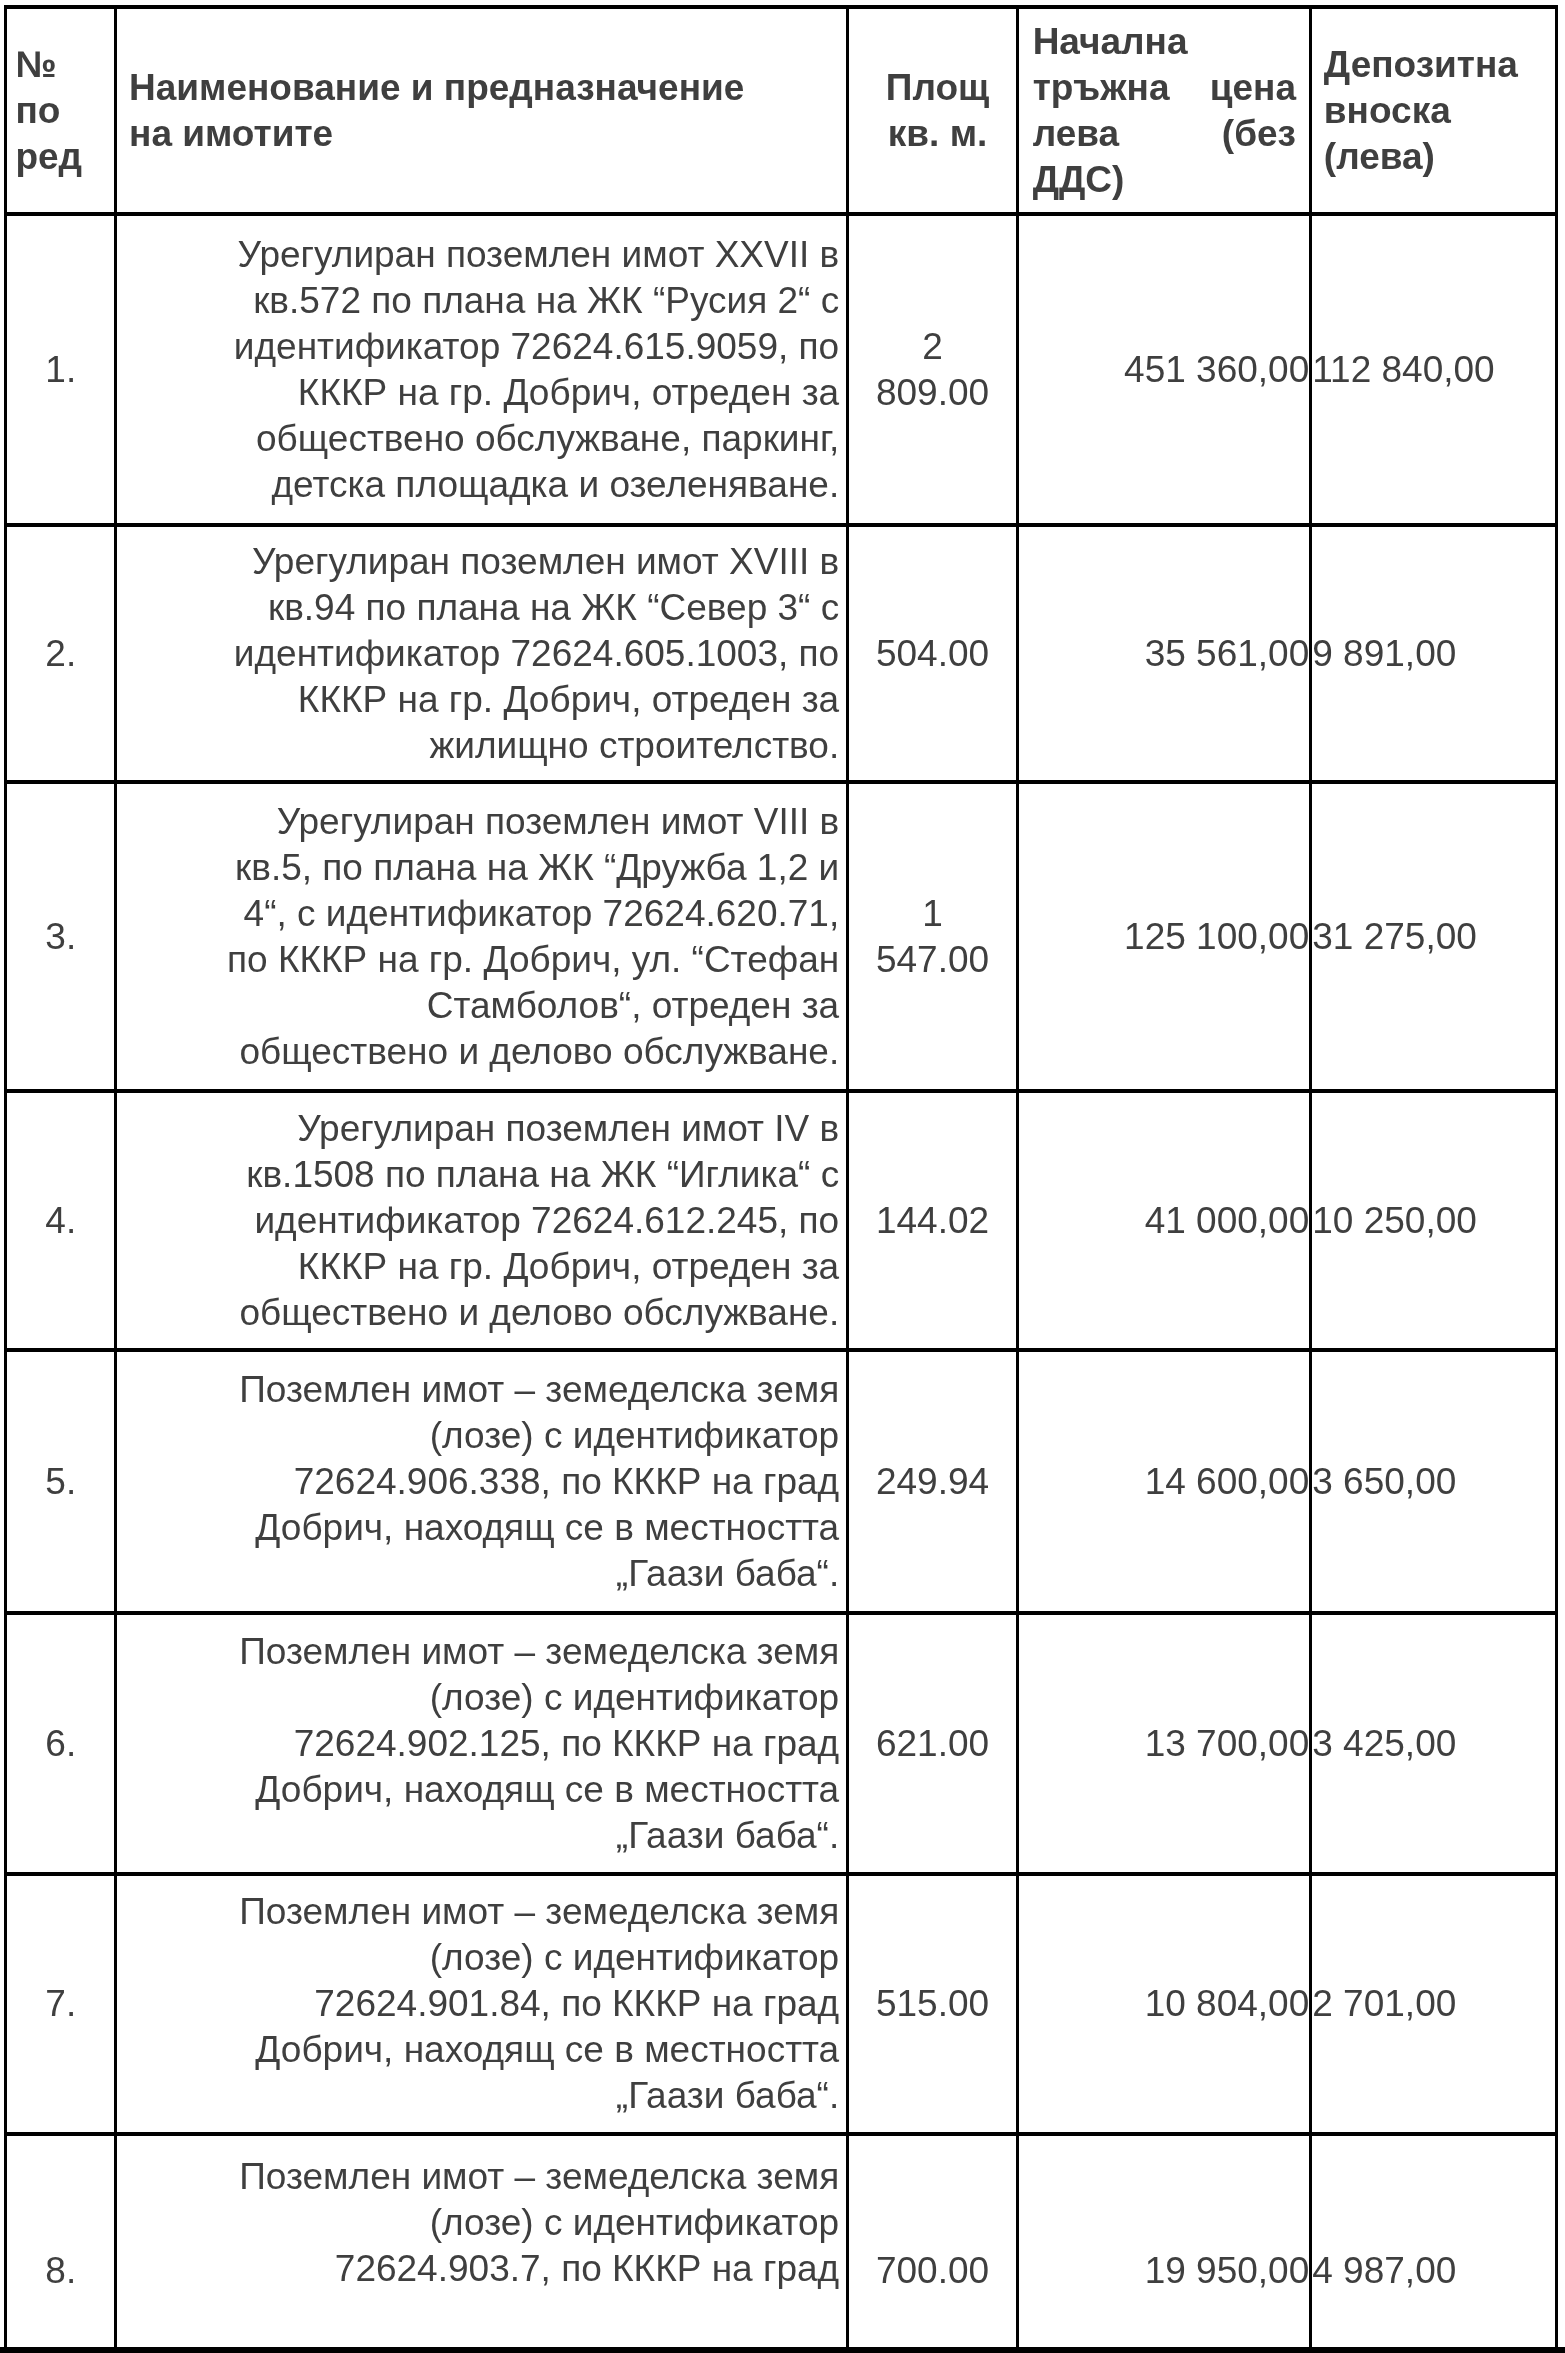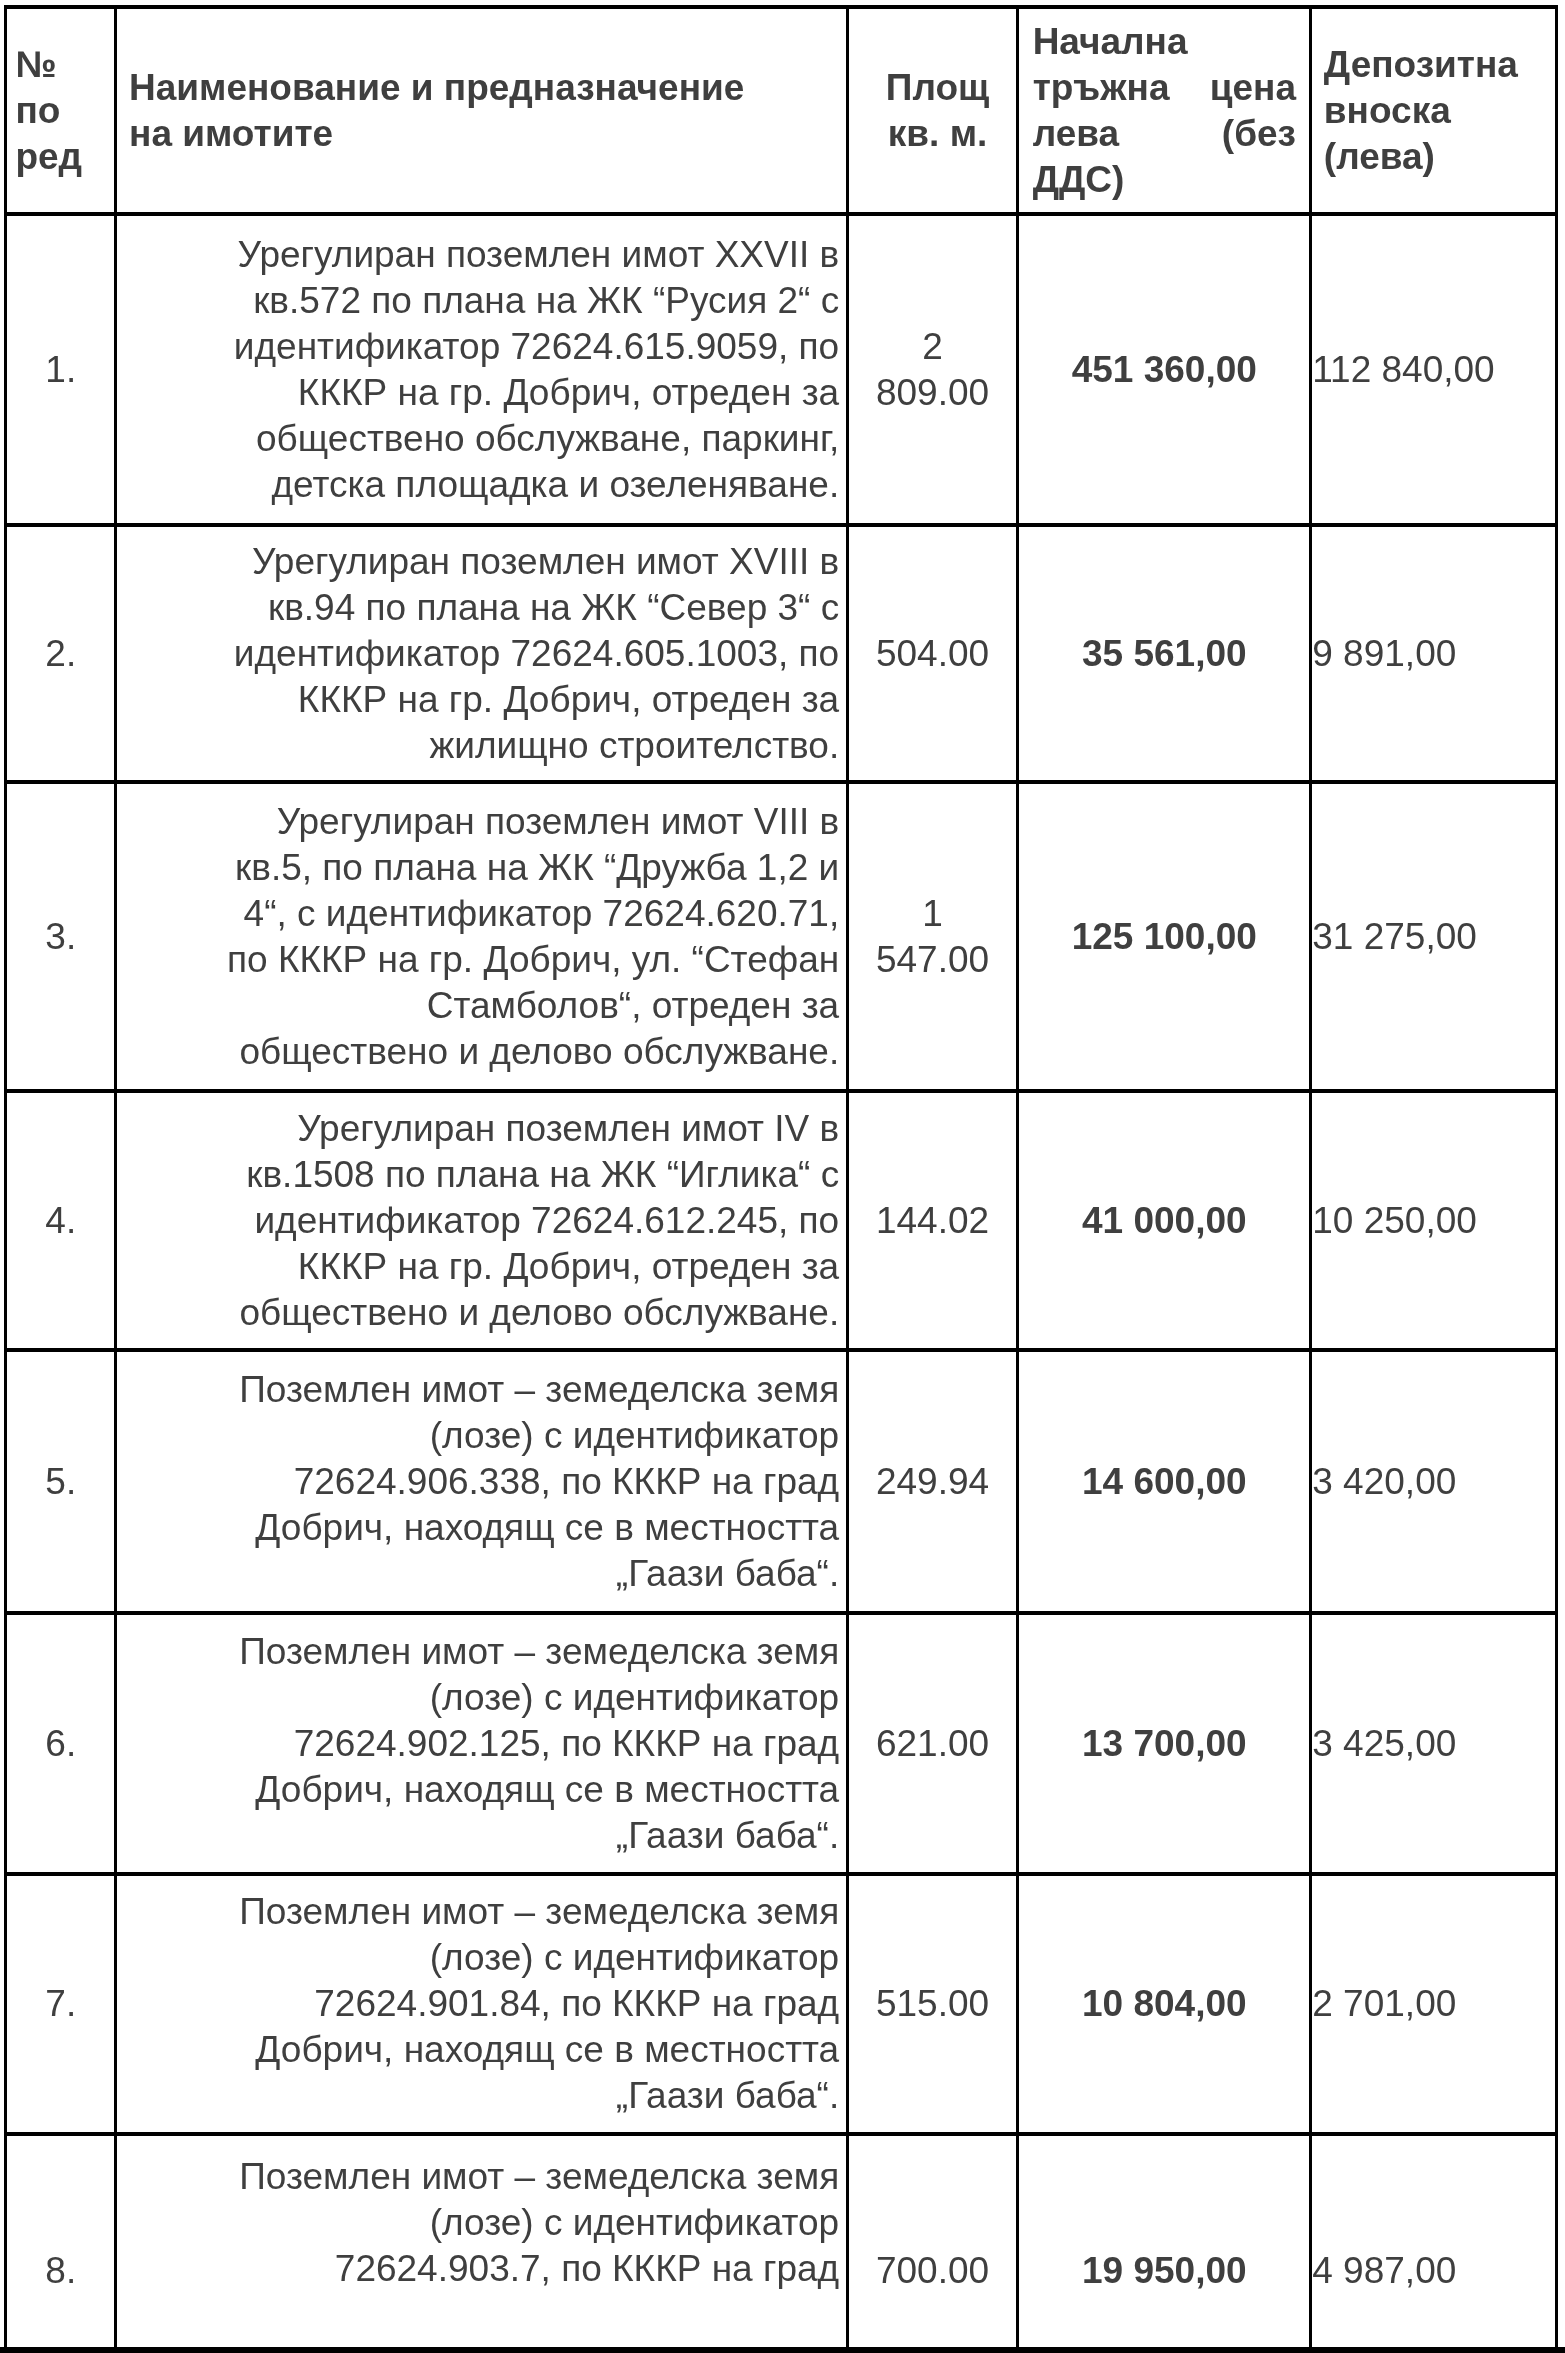--- a/index.html
+++ b/index.html
@@ -43,21 +43,21 @@
 
   th.c-num   { padding-left: 8.3px; }
   th.c-name  { padding-left: 11.6px; }
   th.c-area  { padding-left: 10px; text-align: center; }
   th.c-price { padding: 0 13.3px; text-align: justify; text-align-last: justify; }
   th.c-dep   { padding-left: 11.6px; }
 
   td.c-num   { text-align: center; }
   td.c-name  { padding-left: 12.4px; padding-right: 6.6px; text-align: right; }
   td.c-area  { text-align: center; padding: 0 11.6px; }
-  td.c-price { text-align: center; font-weight: bold; }
+  td.c-price { text-align: right; }
   td.c-dep   { }
 
   tr.h  { height: 207px; }
   tr.r1 { height: 311px; }
   tr.r2 { height: 257px; }
   tr.r3 { height: 309px; }
   tr.r4 { height: 259px; }
   tr.r5 { height: 263px; }
   tr.r6 { height: 261px; }
   tr.r7 { height: 260px; }
@@ -152,21 +152,21 @@
       </tr>
       <tr class="r5">
         <td class="c-num">5.</td>
         <td class="c-name">Поземлен имот – земеделска земя
 (лозе) с идентификатор
 72624.906.338, по КККР на град
 Добрич, находящ се в местността
 „Гаази баба“.</td>
         <td class="c-area">249.94</td>
         <td class="c-price">14 600,00</td>
-        <td class="c-dep">3 420,00</td>
+        <td class="c-dep">3 650,00</td>
       </tr>
       <tr class="r6">
         <td class="c-num">6.</td>
         <td class="c-name">Поземлен имот – земеделска земя
 (лозе) с идентификатор
 72624.902.125, по КККР на град
 Добрич, находящ се в местността
 „Гаази баба“.</td>
         <td class="c-area">621.00</td>
         <td class="c-price">13 700,00</td>

